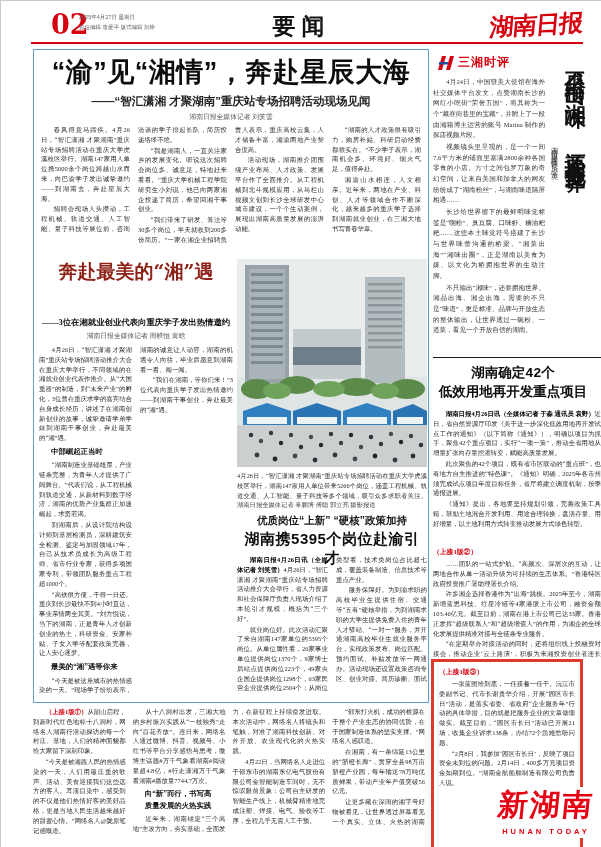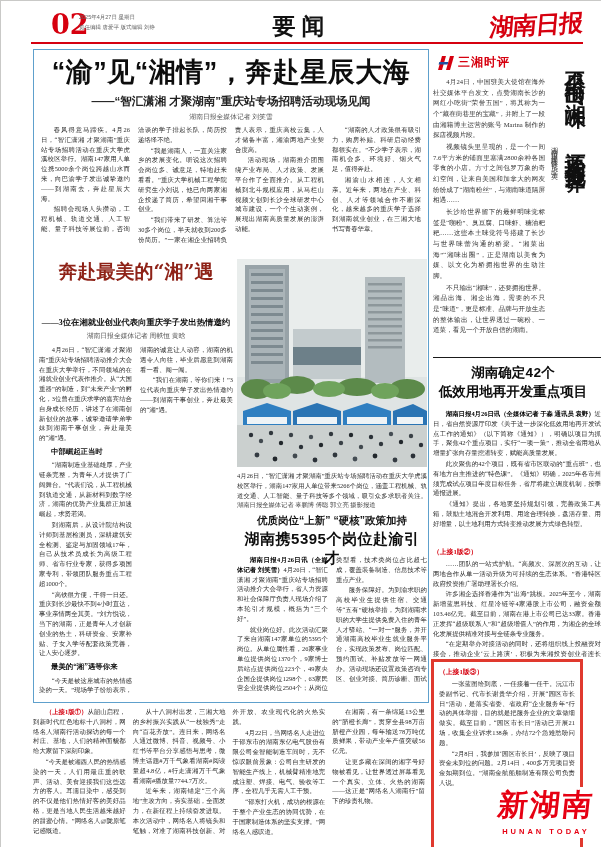--- a/index.html
+++ b/index.html
@@ -247,20 +247,21 @@
     <div class="body-txt" style="height:152px;">
         <p class="t">一张蓝图绘到底，一任接着一任干。沅江市委副书记、代市长谢贵华介绍，开展“园区市长日”活动，是落实省委、省政府“企业服务年”行动的具体举措，目的就是把服务企业的文章做细做实。截至目前，“园区市长日”活动已开展21场，收集企业诉求138条，办结72个急难愁盼问题。</p>
         <p class="t">“2月8日，我参加‘园区市长日’，反映了项目资金未到位的问题。2月14日，400多万元项目资金如期到位。”湖南金航船舶制造有限公司负责人说。</p>
       </div>
   </div>
 
   <div class="abs body-txt" style="left:32px;top:706px;width:392px;height:136px;column-count:4;column-gap:7px;">
       <p class="t"><span class="lbl">（上接1版①）</span>从韶山启程，到新时代红色地标十八洞村，网络名人湖南行活动探访的每一个村庄、基地，人们的精神面貌都给大家留下深刻印象。</p>
       <p class="t">“今天是被湘西人民的热情感染的一天，人们用最庄重的歌声、活动、美食迎接我们这些远方的客人。耳濡目染中，感受到的不仅是他们热情好客的美好品格，更是当地人民生活越来越好的甜蜜心情。”网络名人@陇原笔记感慨道。</p>
       <p class="t">从十八洞村出发，三湘大地的乡村振兴实践从“一枝独秀”走向“百花齐放”。连日来，网络名人通过微博、抖音、视频号、小红书等平台分享感悟与思考，微博主话题#万千气象看湖南#阅读量超4.8亿，#行走潇湘万千气象看湖南#播放量7744.7万次。</p>
+      <div class="sub-h">向“新”而行，书写高质量发展的火热实践</div>
       <p class="t">近年来，湖南锚定“三个高地”主攻方向，夯实基础，全面发力，在新征程上持续奋发进取。本次活动中，网络名人将镜头和笔触，对准了湖南科技创新、对外开放、农业现代化的火热实践。</p>
       <p class="t">4月22日，当网络名人走进位于邵东市的湖南东亿电气股份有限公司金智能制造车间时，无不惊叹眼前景象：公司自主研发的智能生产线上，机械臂精准地完成注塑、焊接、电气、验收等工序，全程几乎无需人工干预。</p>
       <p class="t">“邵东打火机，成功的根源在于整个产业生态的协同优势，在于国家制造体系的坚实支撑。”网络名人感叹道。</p>
       <p class="t">在湘南，有一条绵延13公里的“脐橙长廊”，贯穿全县98万亩脐橙产业园，每年输送78万吨优质鲜果，带动产业年产值突破56亿元。</p>
       <p class="t">让更多藏在深闺的湘字号好物被看见，让世界透过屏幕看见一个真实、立体、火热的湖南——这正是“网络名人湖南行”留下的珍贵礼物。</p>
     </div>
 
   <div class="abs nhn-logo" style="left:492px;top:786px;width:106px;">
     <div class="nhn-chars">新湖南</div>
     <div class="nhn-en">HUNAN TODAY</div>

